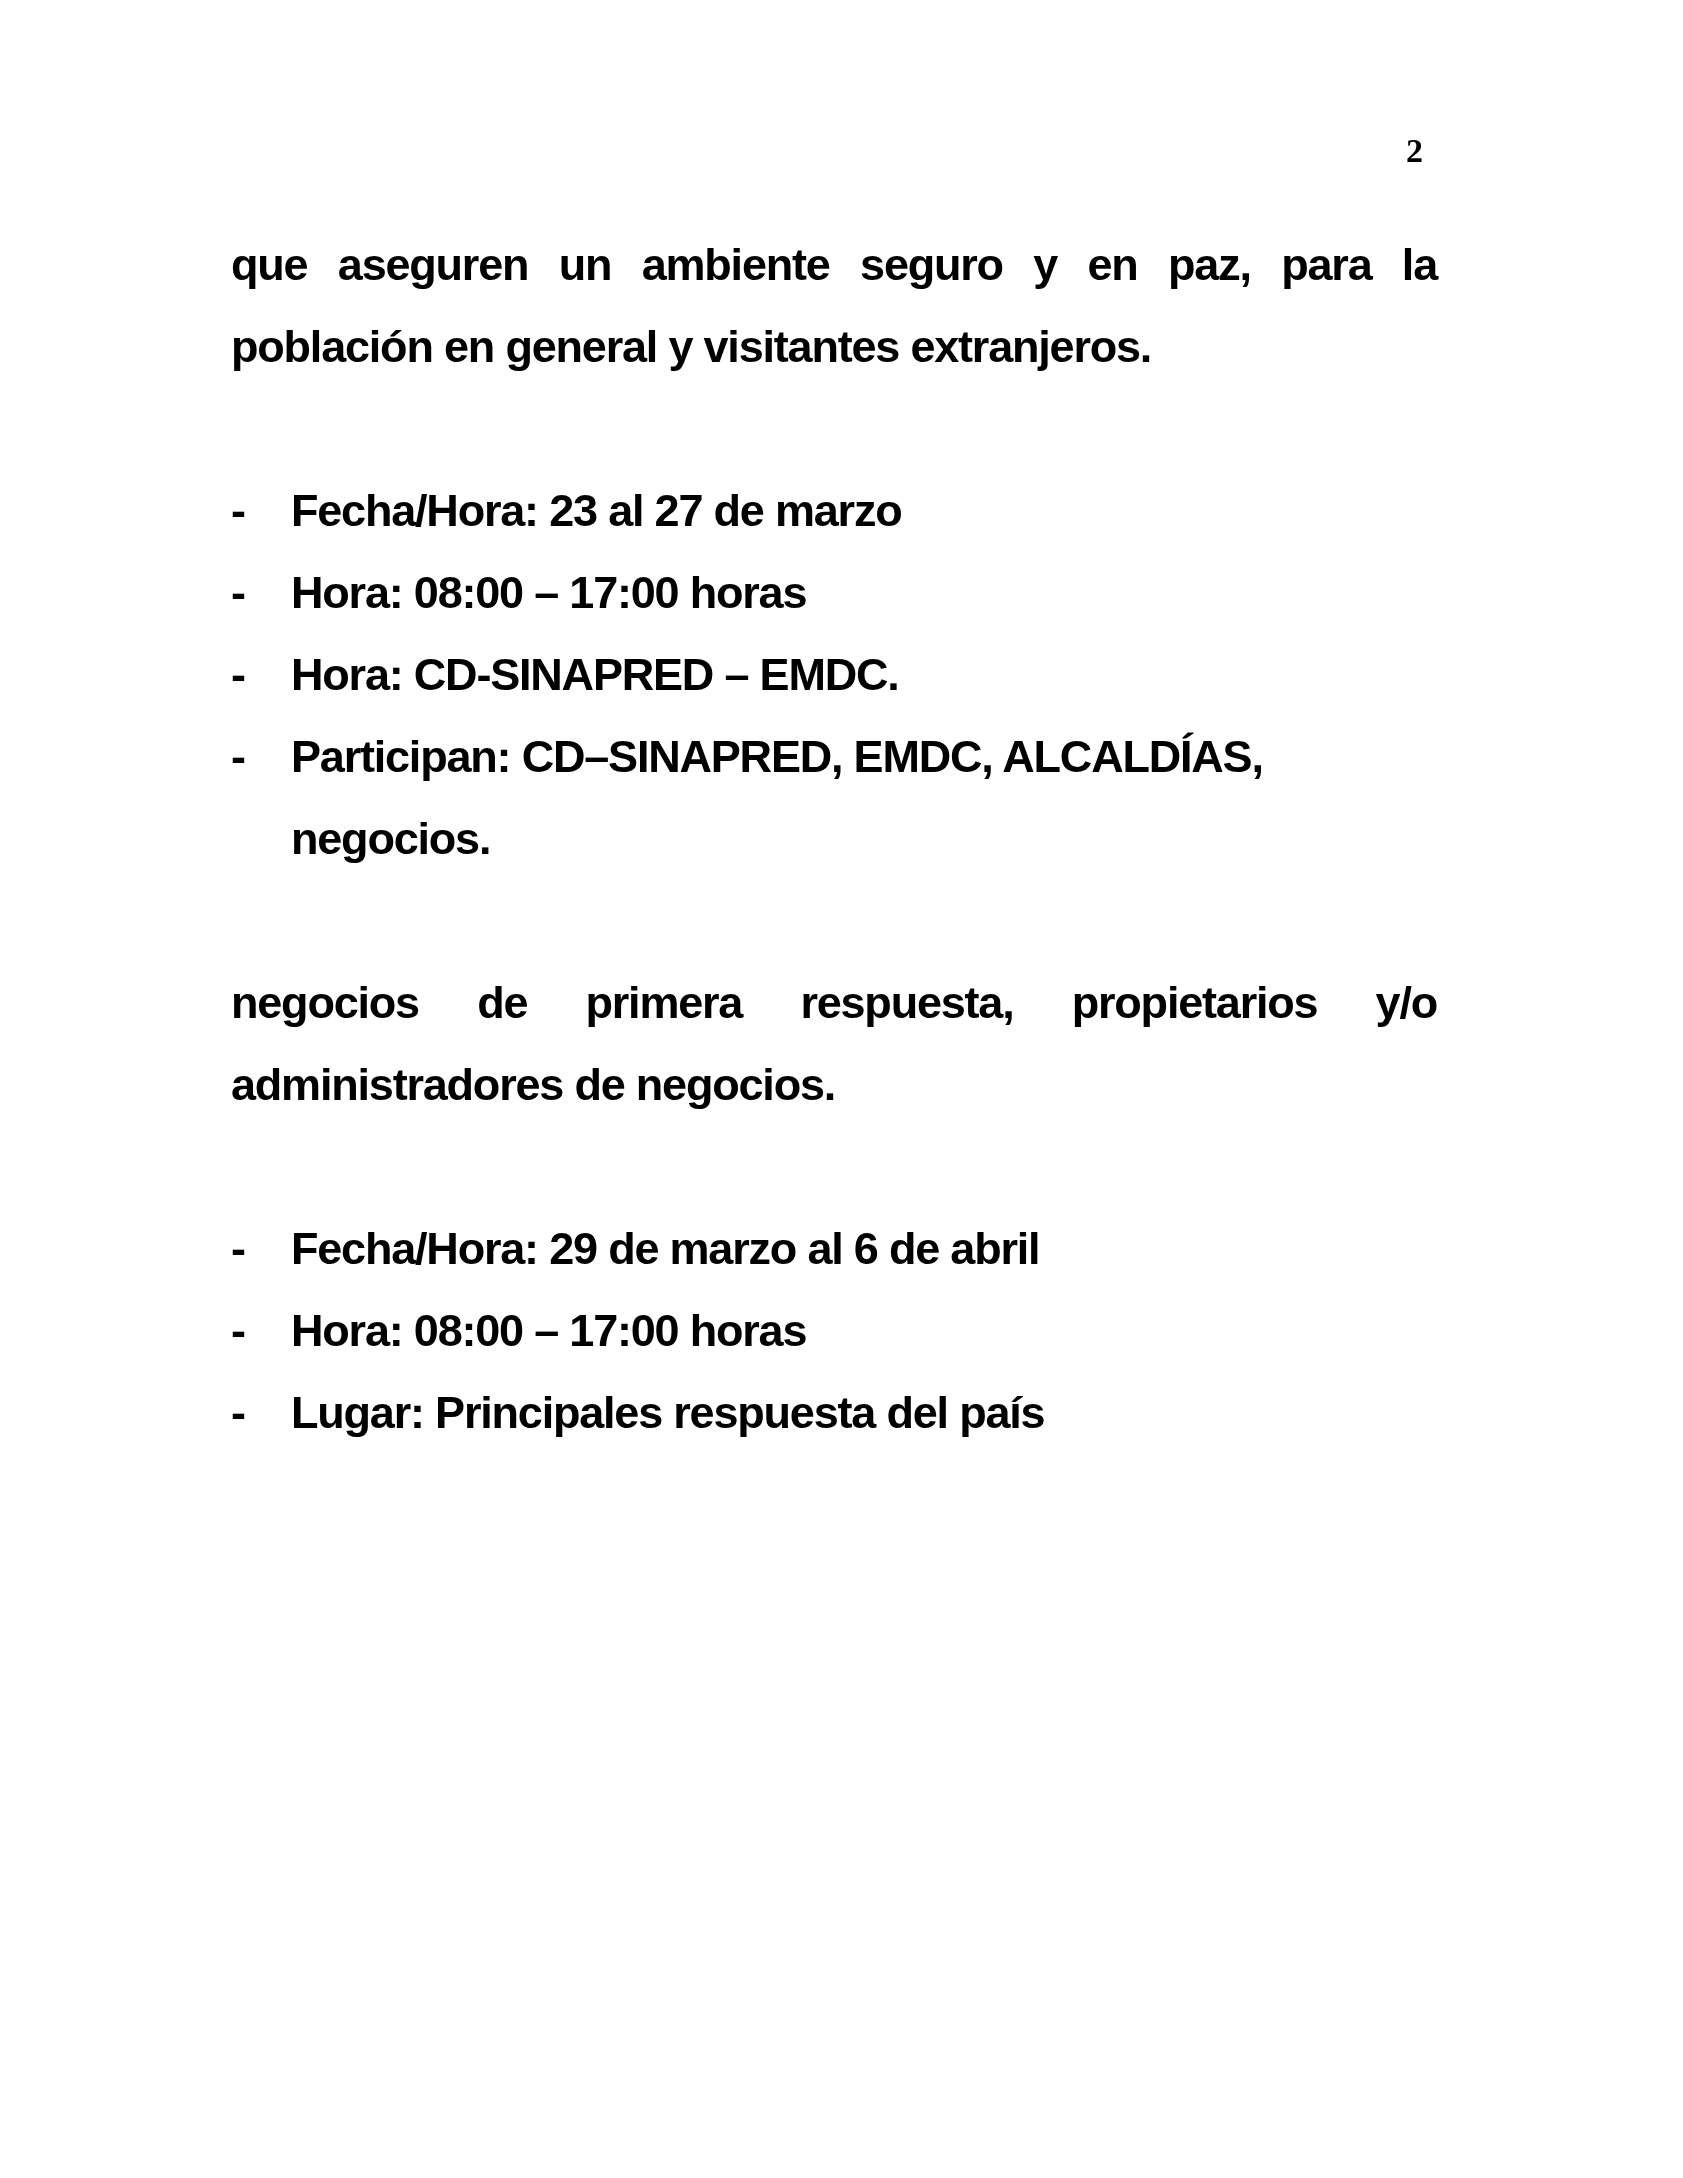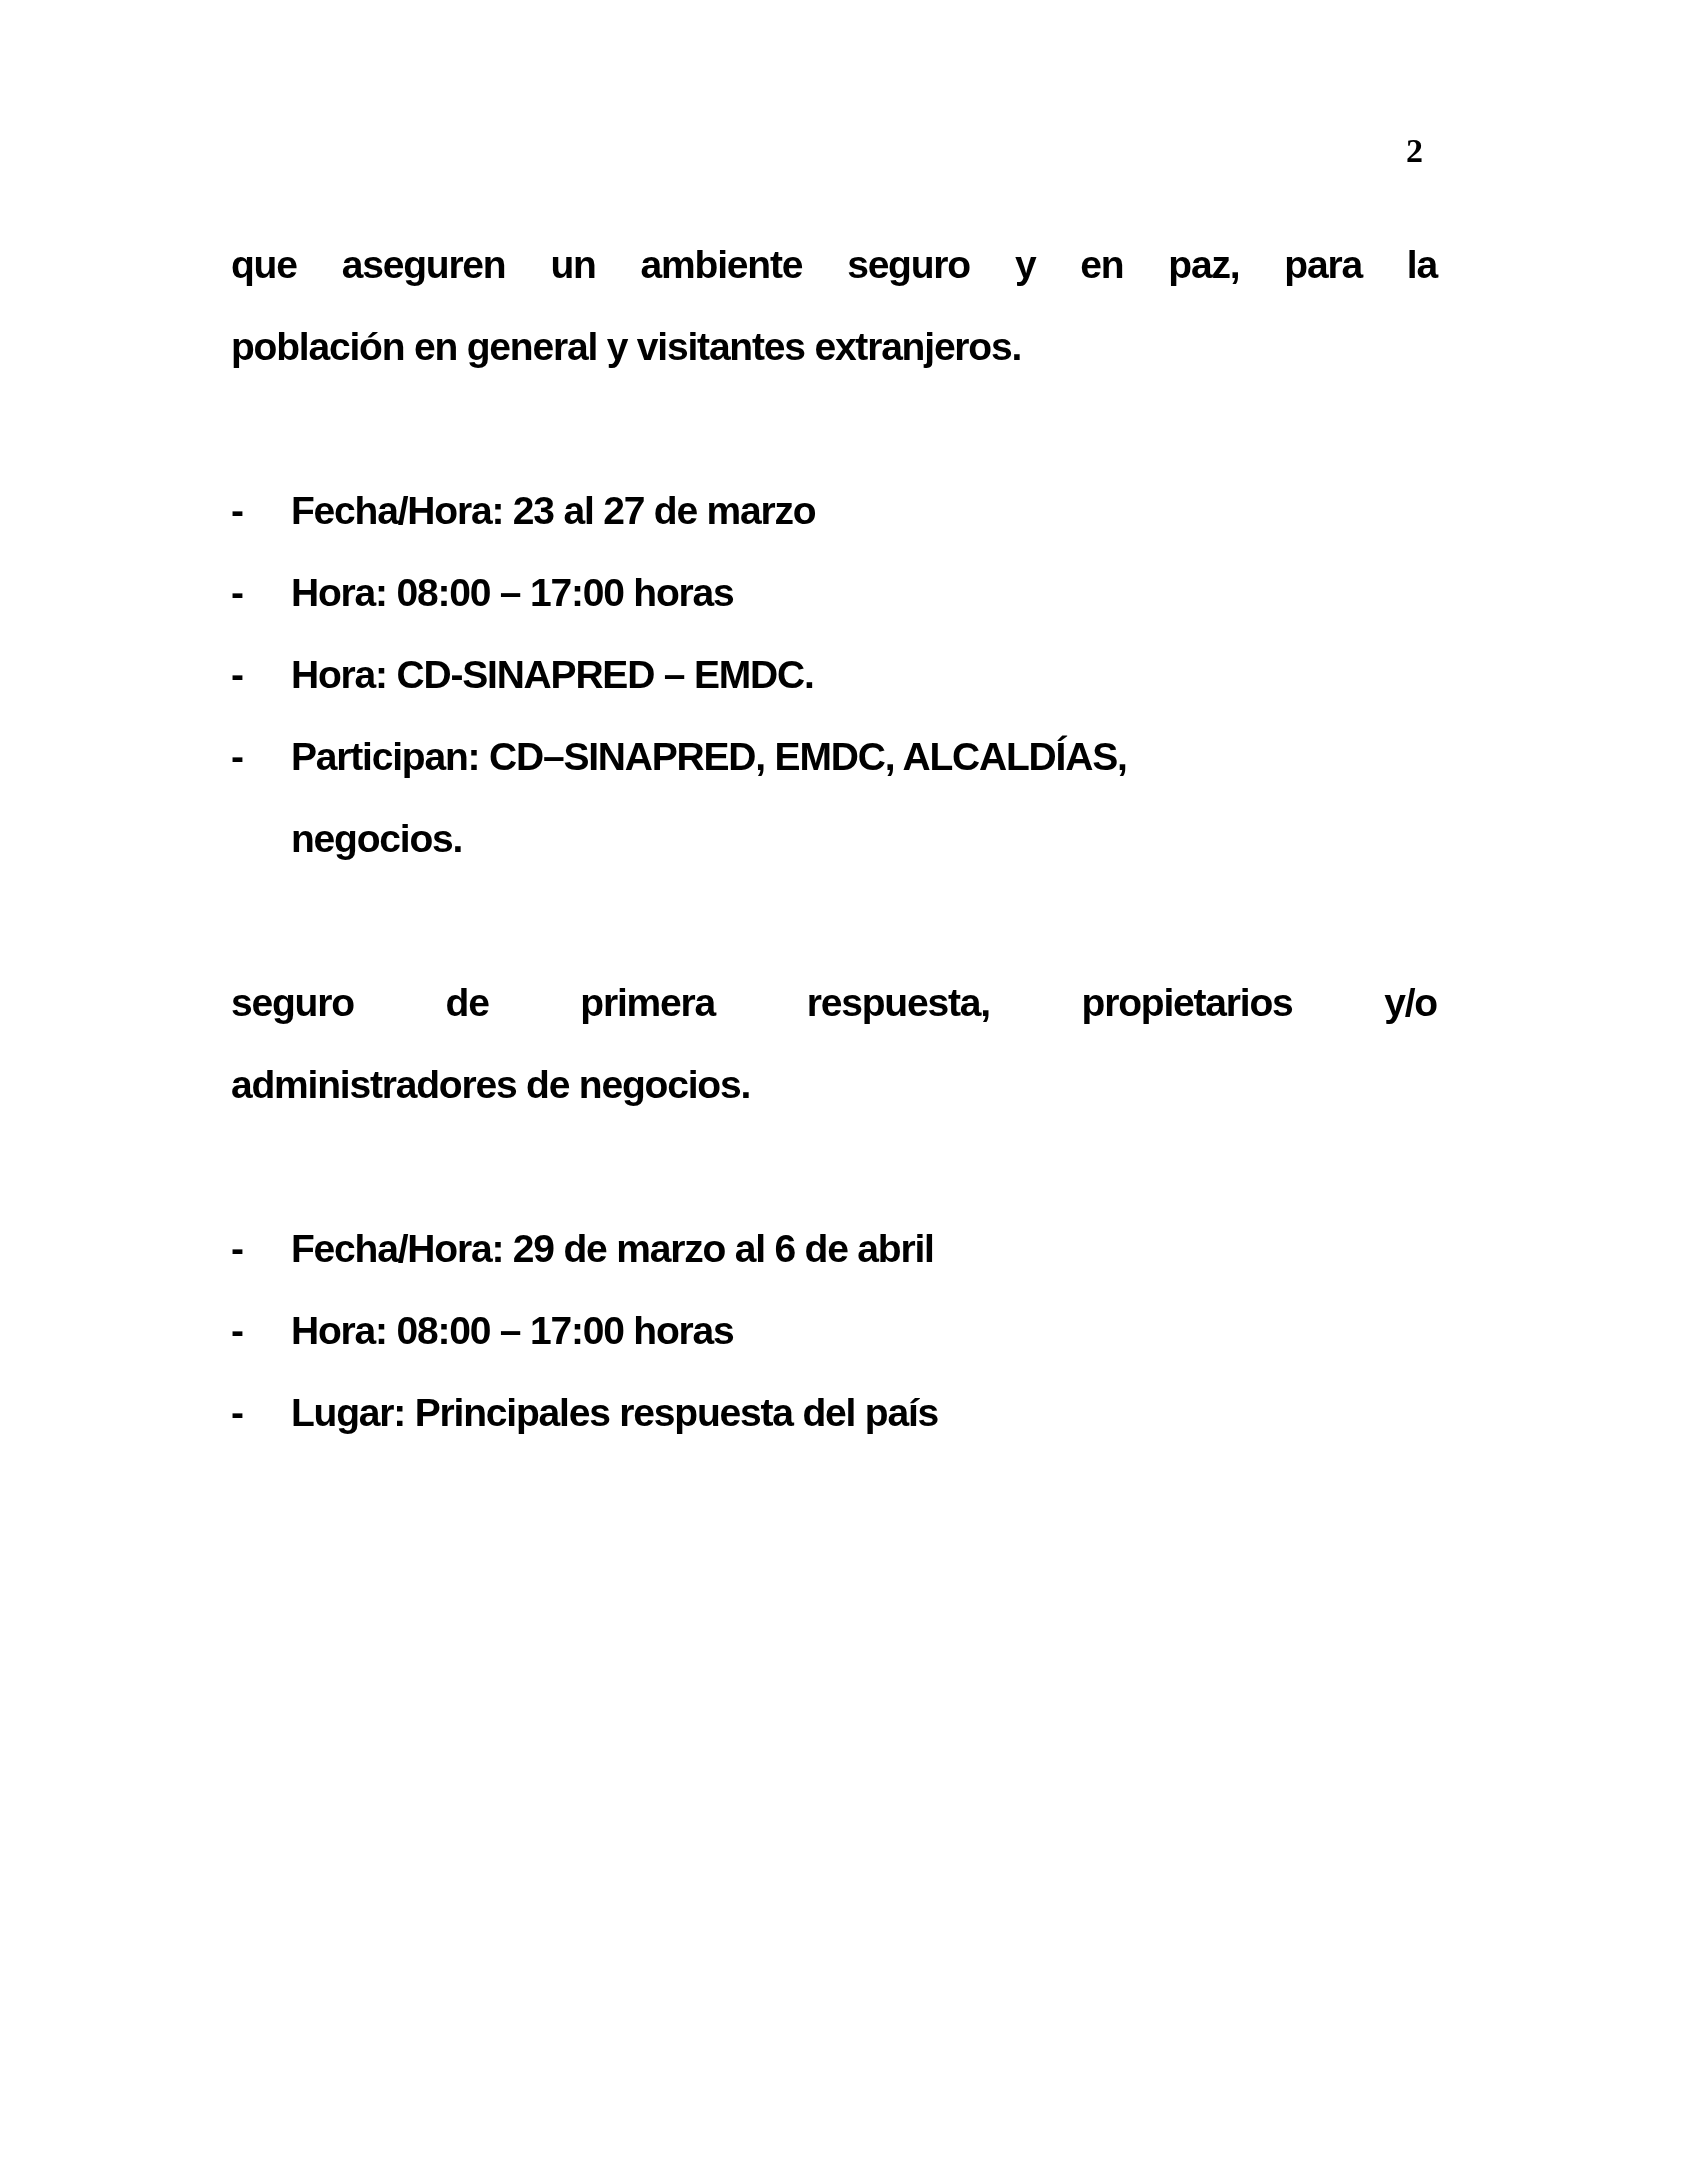--- a/index.html
+++ b/index.html
@@ -23,21 +23,21 @@
       font-size: 34px;
       line-height: 40px;
     }
     .content {
       position: absolute;
       left: 231px;
       top: 224px;
       width: 1206px;
       font-family: "Liberation Sans", "DejaVu Sans", sans-serif;
       font-weight: bold;
-      font-size: 39px;
+      font-size: 45px;
       line-height: 82px;
       letter-spacing: -1.2px;
     }
     .para {
       margin: 0;
       text-align: justify;
       text-align-last: left;
     }
     .para .line {
       display: block;
@@ -110,21 +110,21 @@
       <span class="bullet-text">
         <span class="line">Participan: CD–SINAPRED, EMDC, ALCALDÍAS,</span>
         <span class="line">negocios.</span>
       </span>
     </li>
   </ul>
 
   <div class="gap"></div>
 
   <p class="para">
-    <span class="line">seguro de primera respuesta, propietarios y/o</span>
+    <span class="line">negocios de primera respuesta, propietarios y/o</span>
     <span class="line last">administradores de negocios.</span>
   </p>
 
   <div class="gap"></div>
 
   <ul class="bullet-list">
     <li class="bullet-item">
       <span class="bullet-dash">-</span>
       <span class="bullet-text"><span class="line">Fecha/Hora: 29 de marzo al 6 de abril</span></span>
     </li>

